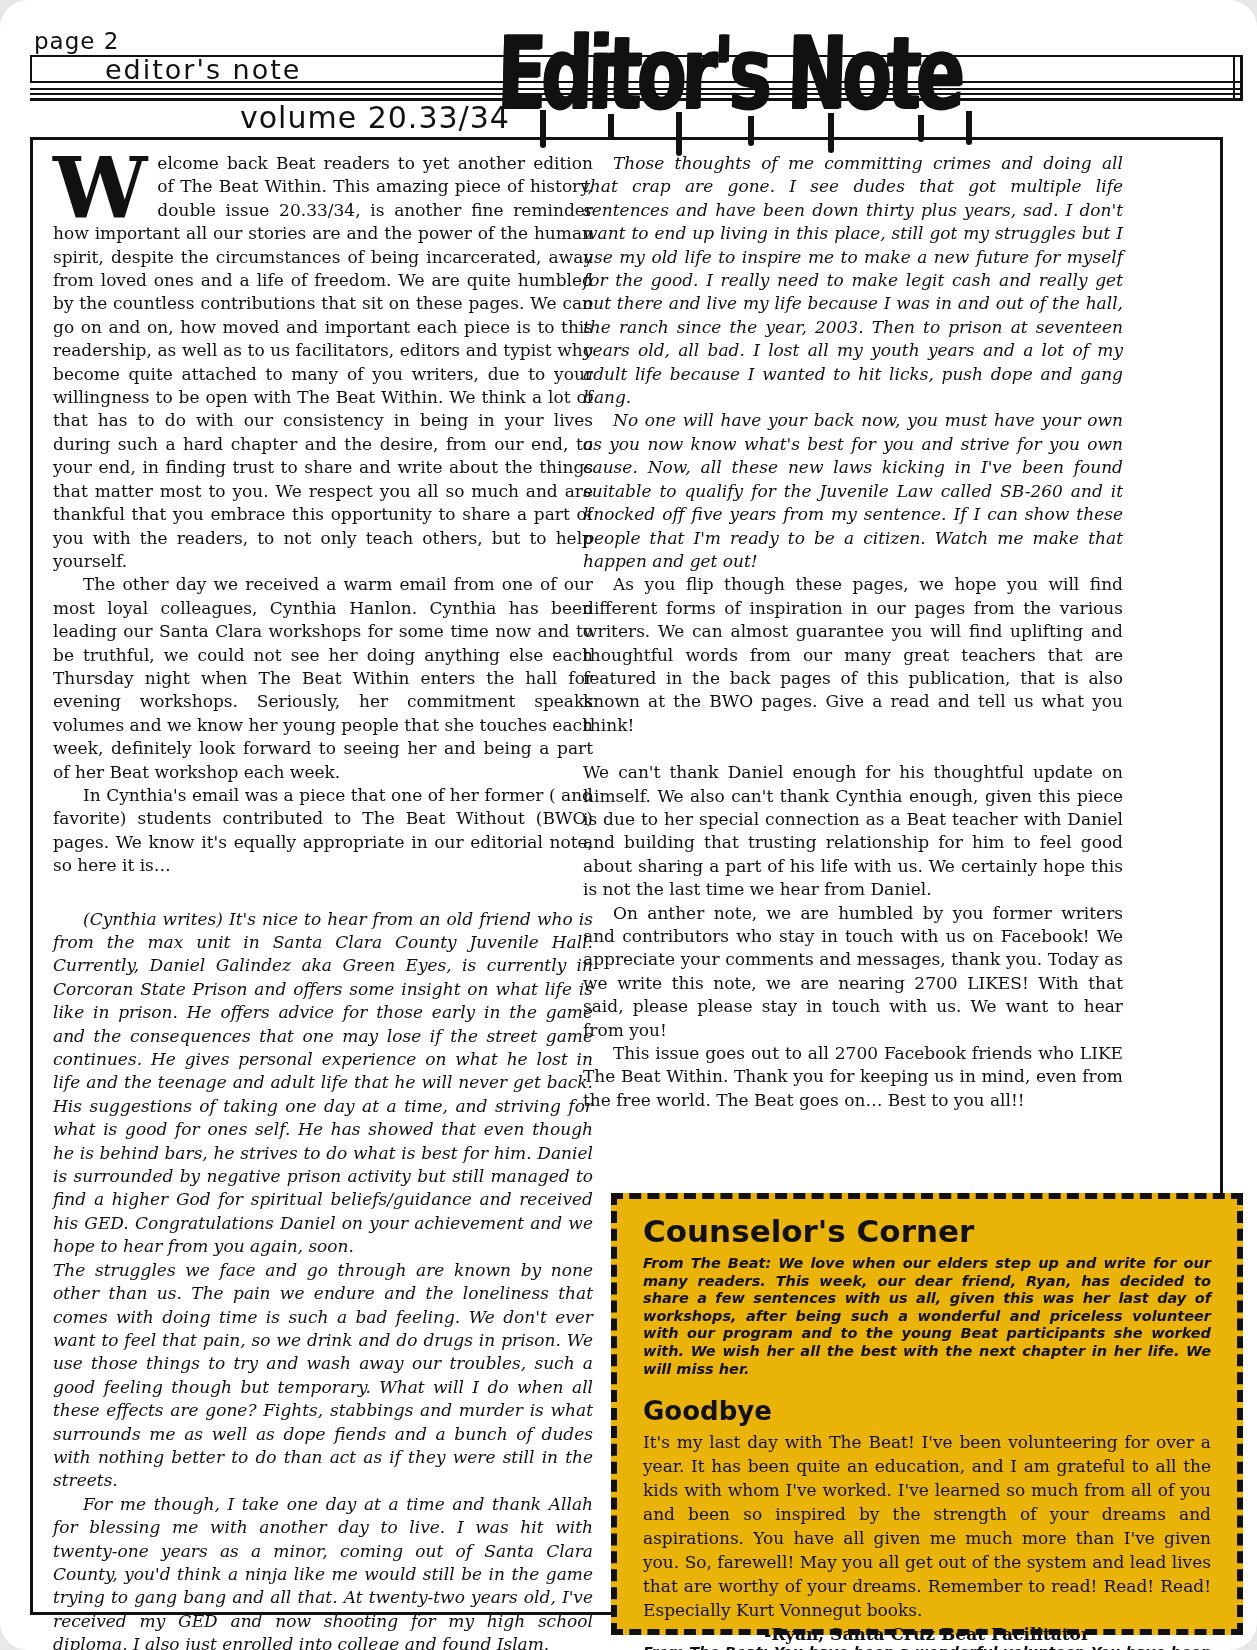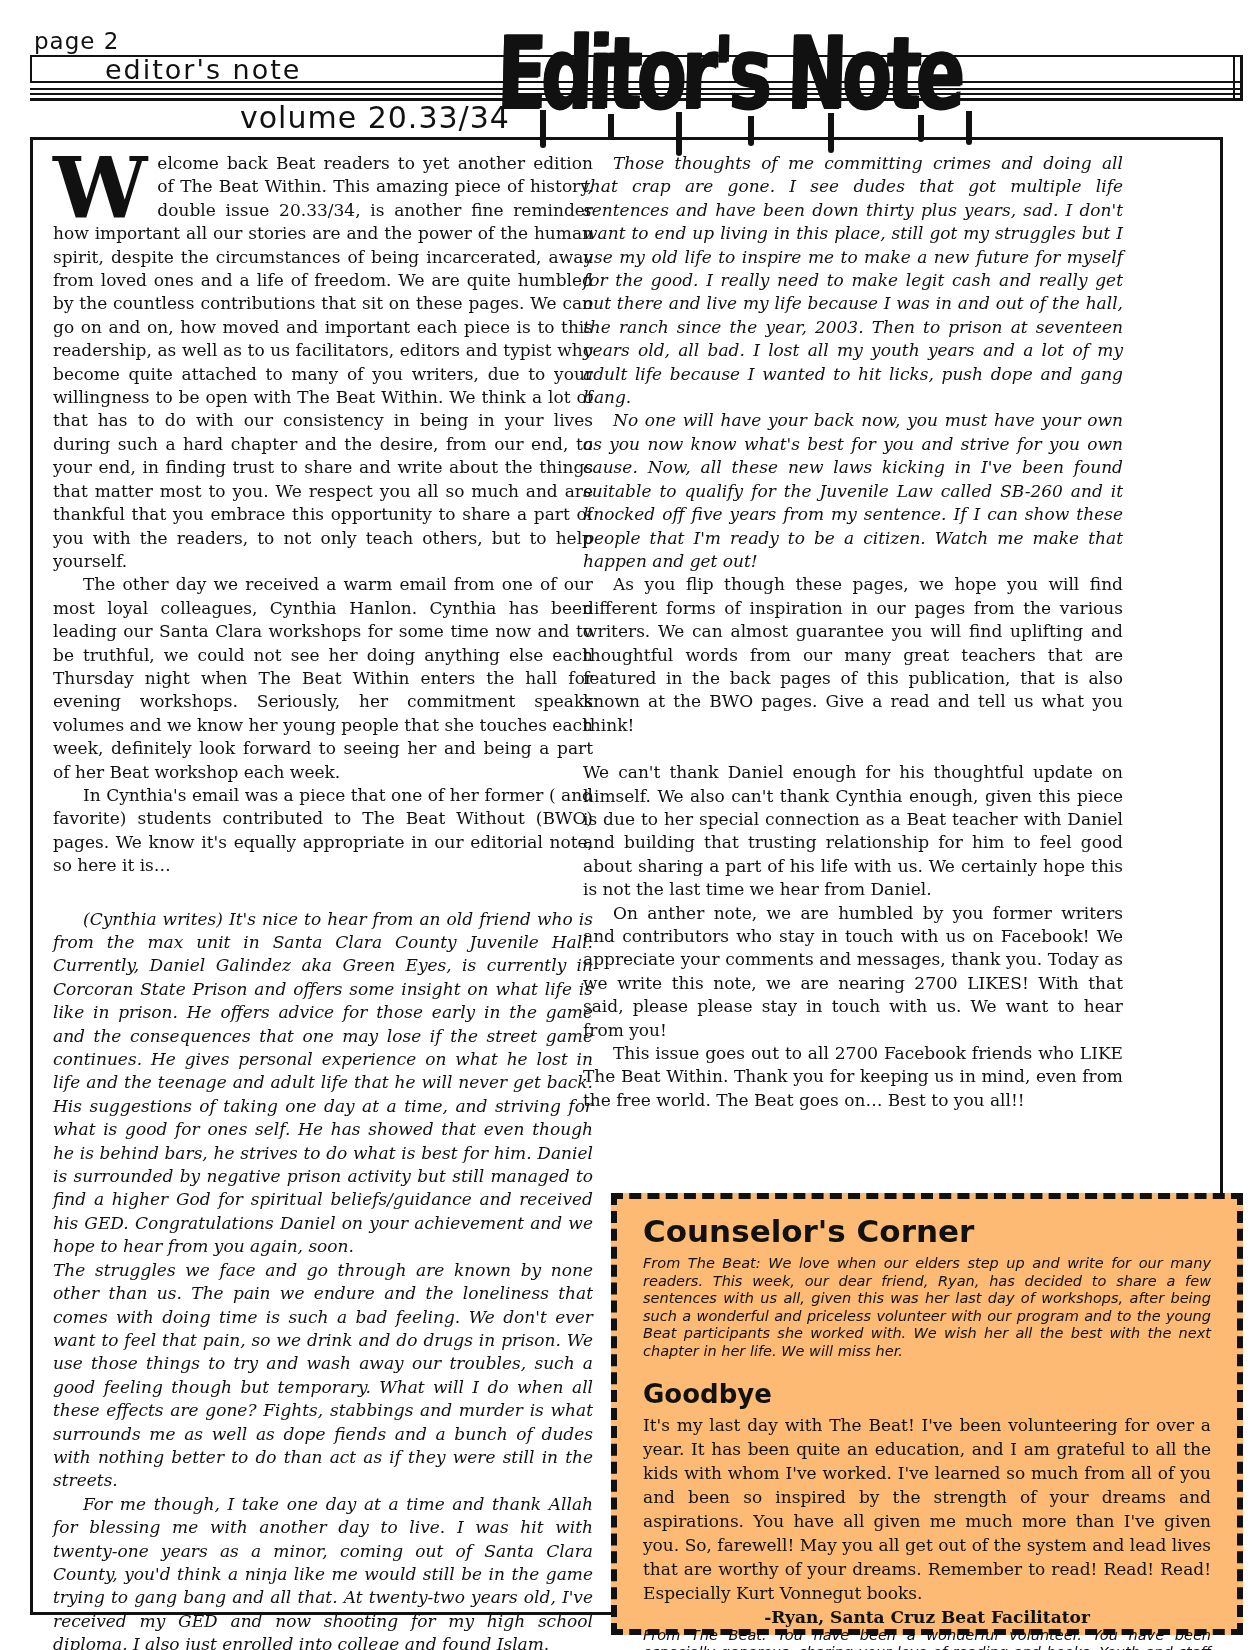--- a/index.html
+++ b/index.html
@@ -1,20 +1,21 @@
 <!DOCTYPE html>
 <html><head>
 <meta charset="utf-8">
 <style>
   * { box-sizing: border-box; }
   html,body { margin:0; padding:0; background:#e8e8e8; }
   .page {
     position:relative; width:1257px; height:1650px;
     background:#ffffff; color:#111; margin:0 auto; overflow:hidden;
     font-family:"DejaVu Serif", serif;
+    border-radius:28px;
   }
 
   
   .hdr-page-label {
     position:absolute; left:34px; top:28px;
     font-family:"DejaVu Sans", sans-serif; font-size:23px; letter-spacing:1px;
   }
   .banner-box {
     position:absolute; left:30px; top:55px; width:1213px; height:28px;
     border:2px solid #111;
@@ -70,29 +71,29 @@
   .gap-lg { margin-top:30px; }
   .head { font-style:italic; font-weight:bold; }
   .dropcap {
     float:left; font-weight:bold; font-size:84px; line-height:66px;
     padding:4px 10px 0 0;
   }
 
   
   .counselor {
     position:absolute; left:578px; top:1053px; width:632px; height:442px;
-    background:#fdba74; border:6px dashed #111; z-index:2;
+    background:#eab308; border:6px dashed #111; z-index:2;
     padding:12px 26px 10px 26px;
   }
   .cc-title {
     font-family:"DejaVu Sans", sans-serif; font-weight:bold;
     font-size:31px; letter-spacing:0px; margin:2px 0 6px 0;
   }
   .cc-intro, .cc-outro {
-    font-family:"DejaVu Sans", sans-serif; font-weight:normal; font-style:italic;
+    font-family:"DejaVu Sans", sans-serif; font-weight:bold; font-style:italic;
     font-size:14.5px; line-height:17.6px; text-align:justify;
   }
   .cc-subhead {
     font-family:"DejaVu Sans", sans-serif; font-weight:bold;
     font-size:26px; margin:18px 0 4px 0;
   }
   .cc-body { font-size:17px; line-height:24px; text-align:justify; }
   .cc-signature {
     font-size:17px; font-weight:bold; text-align:center; margin-top:2px;
   }

